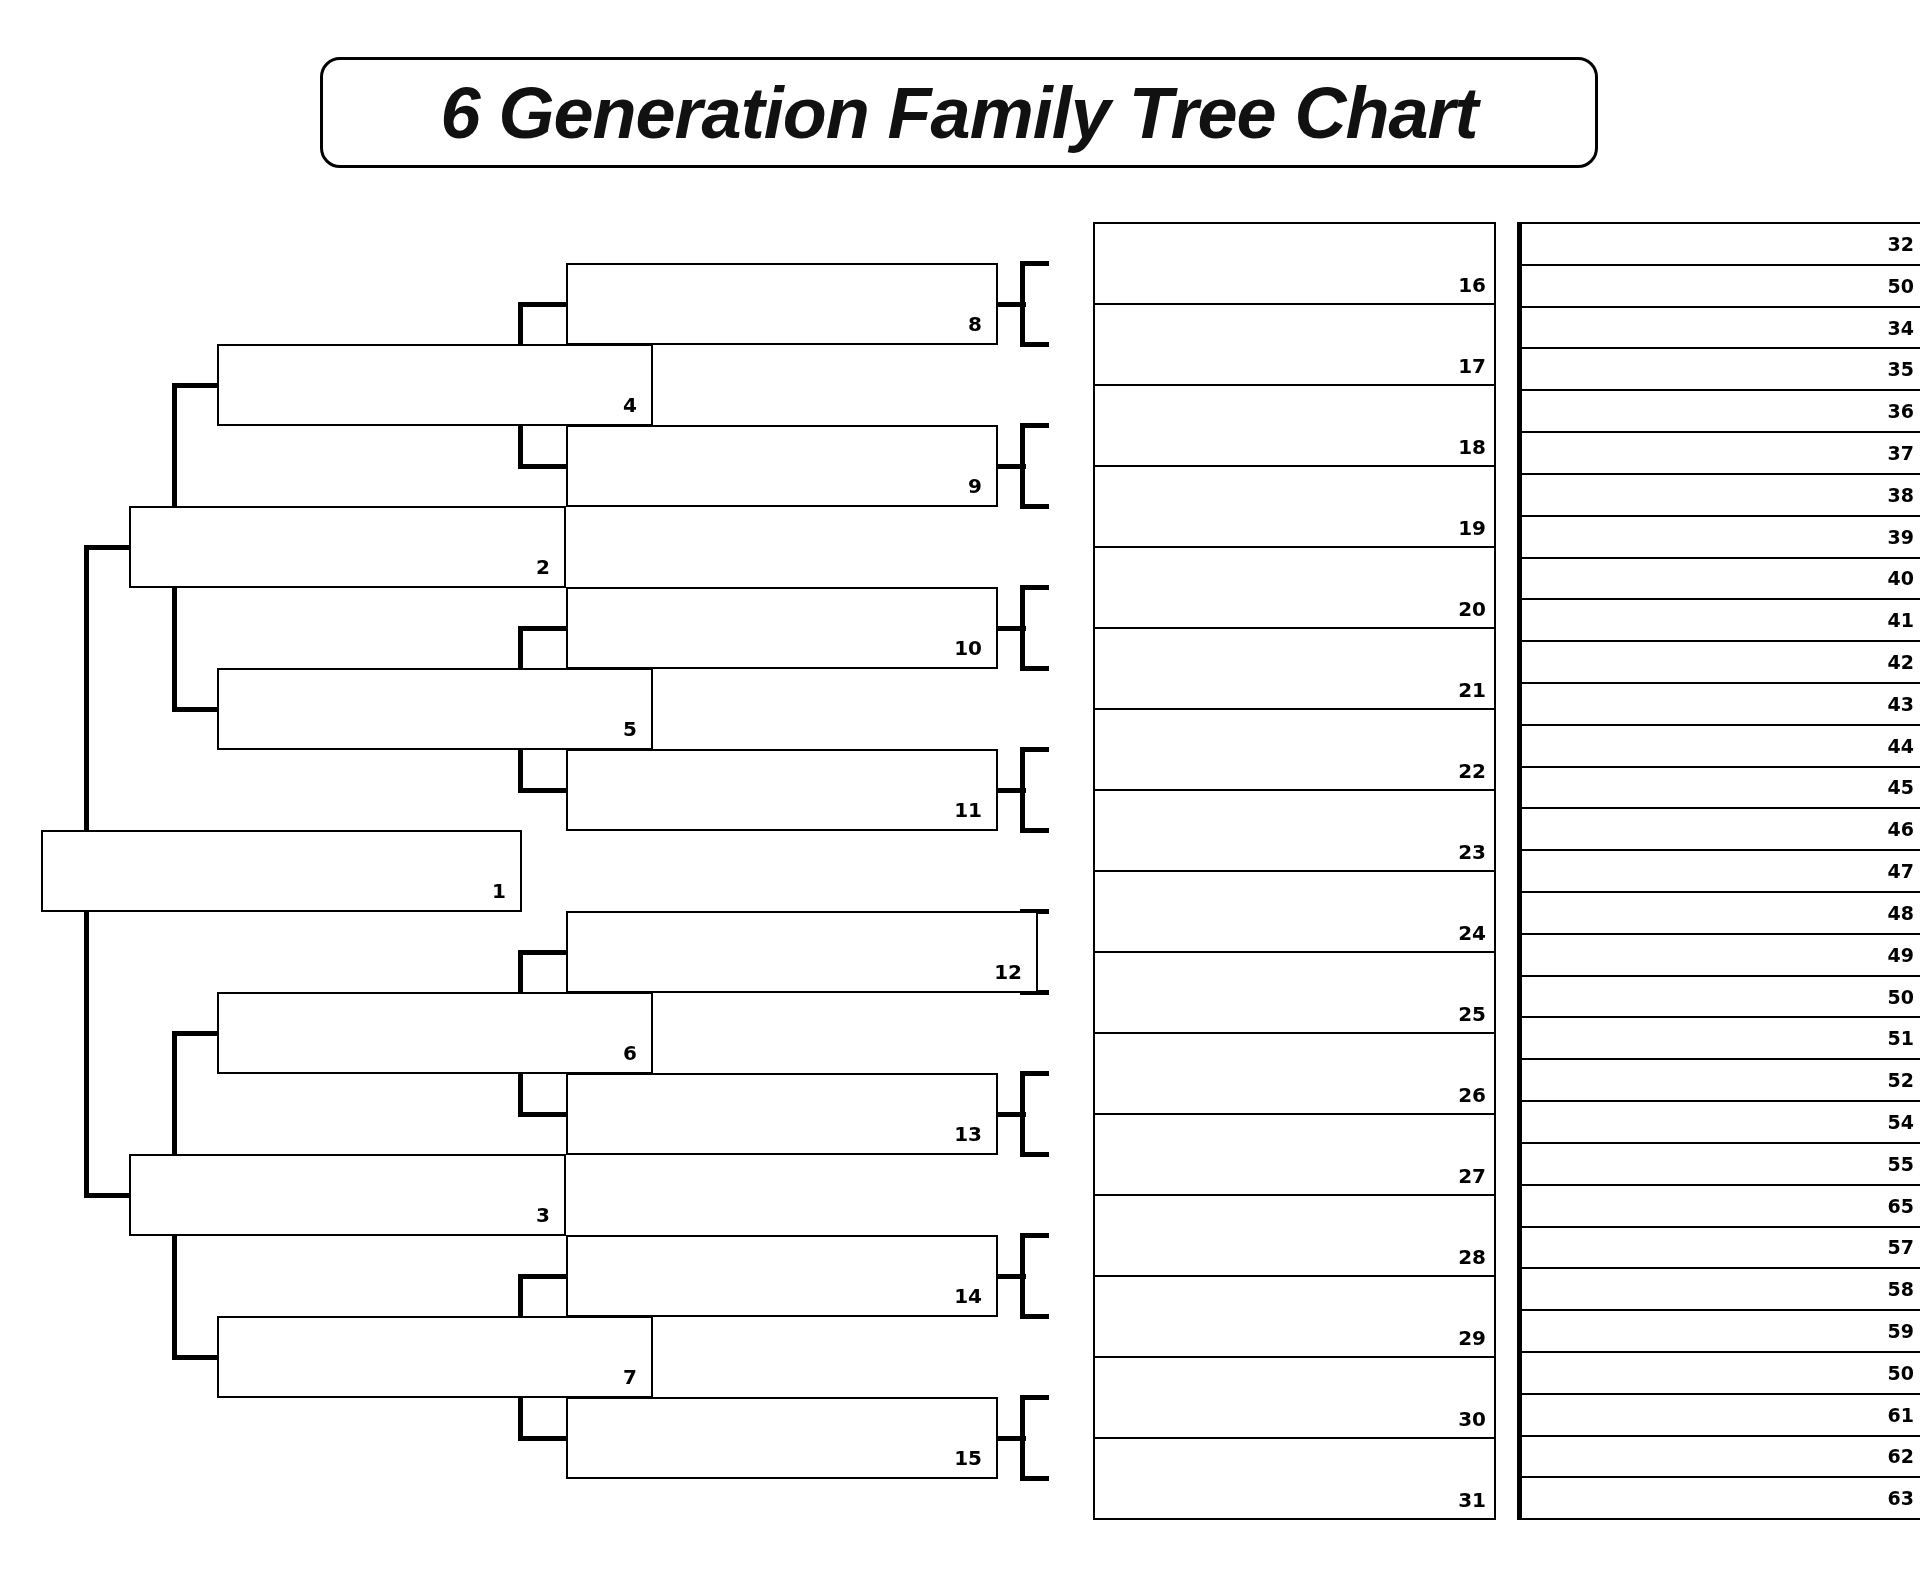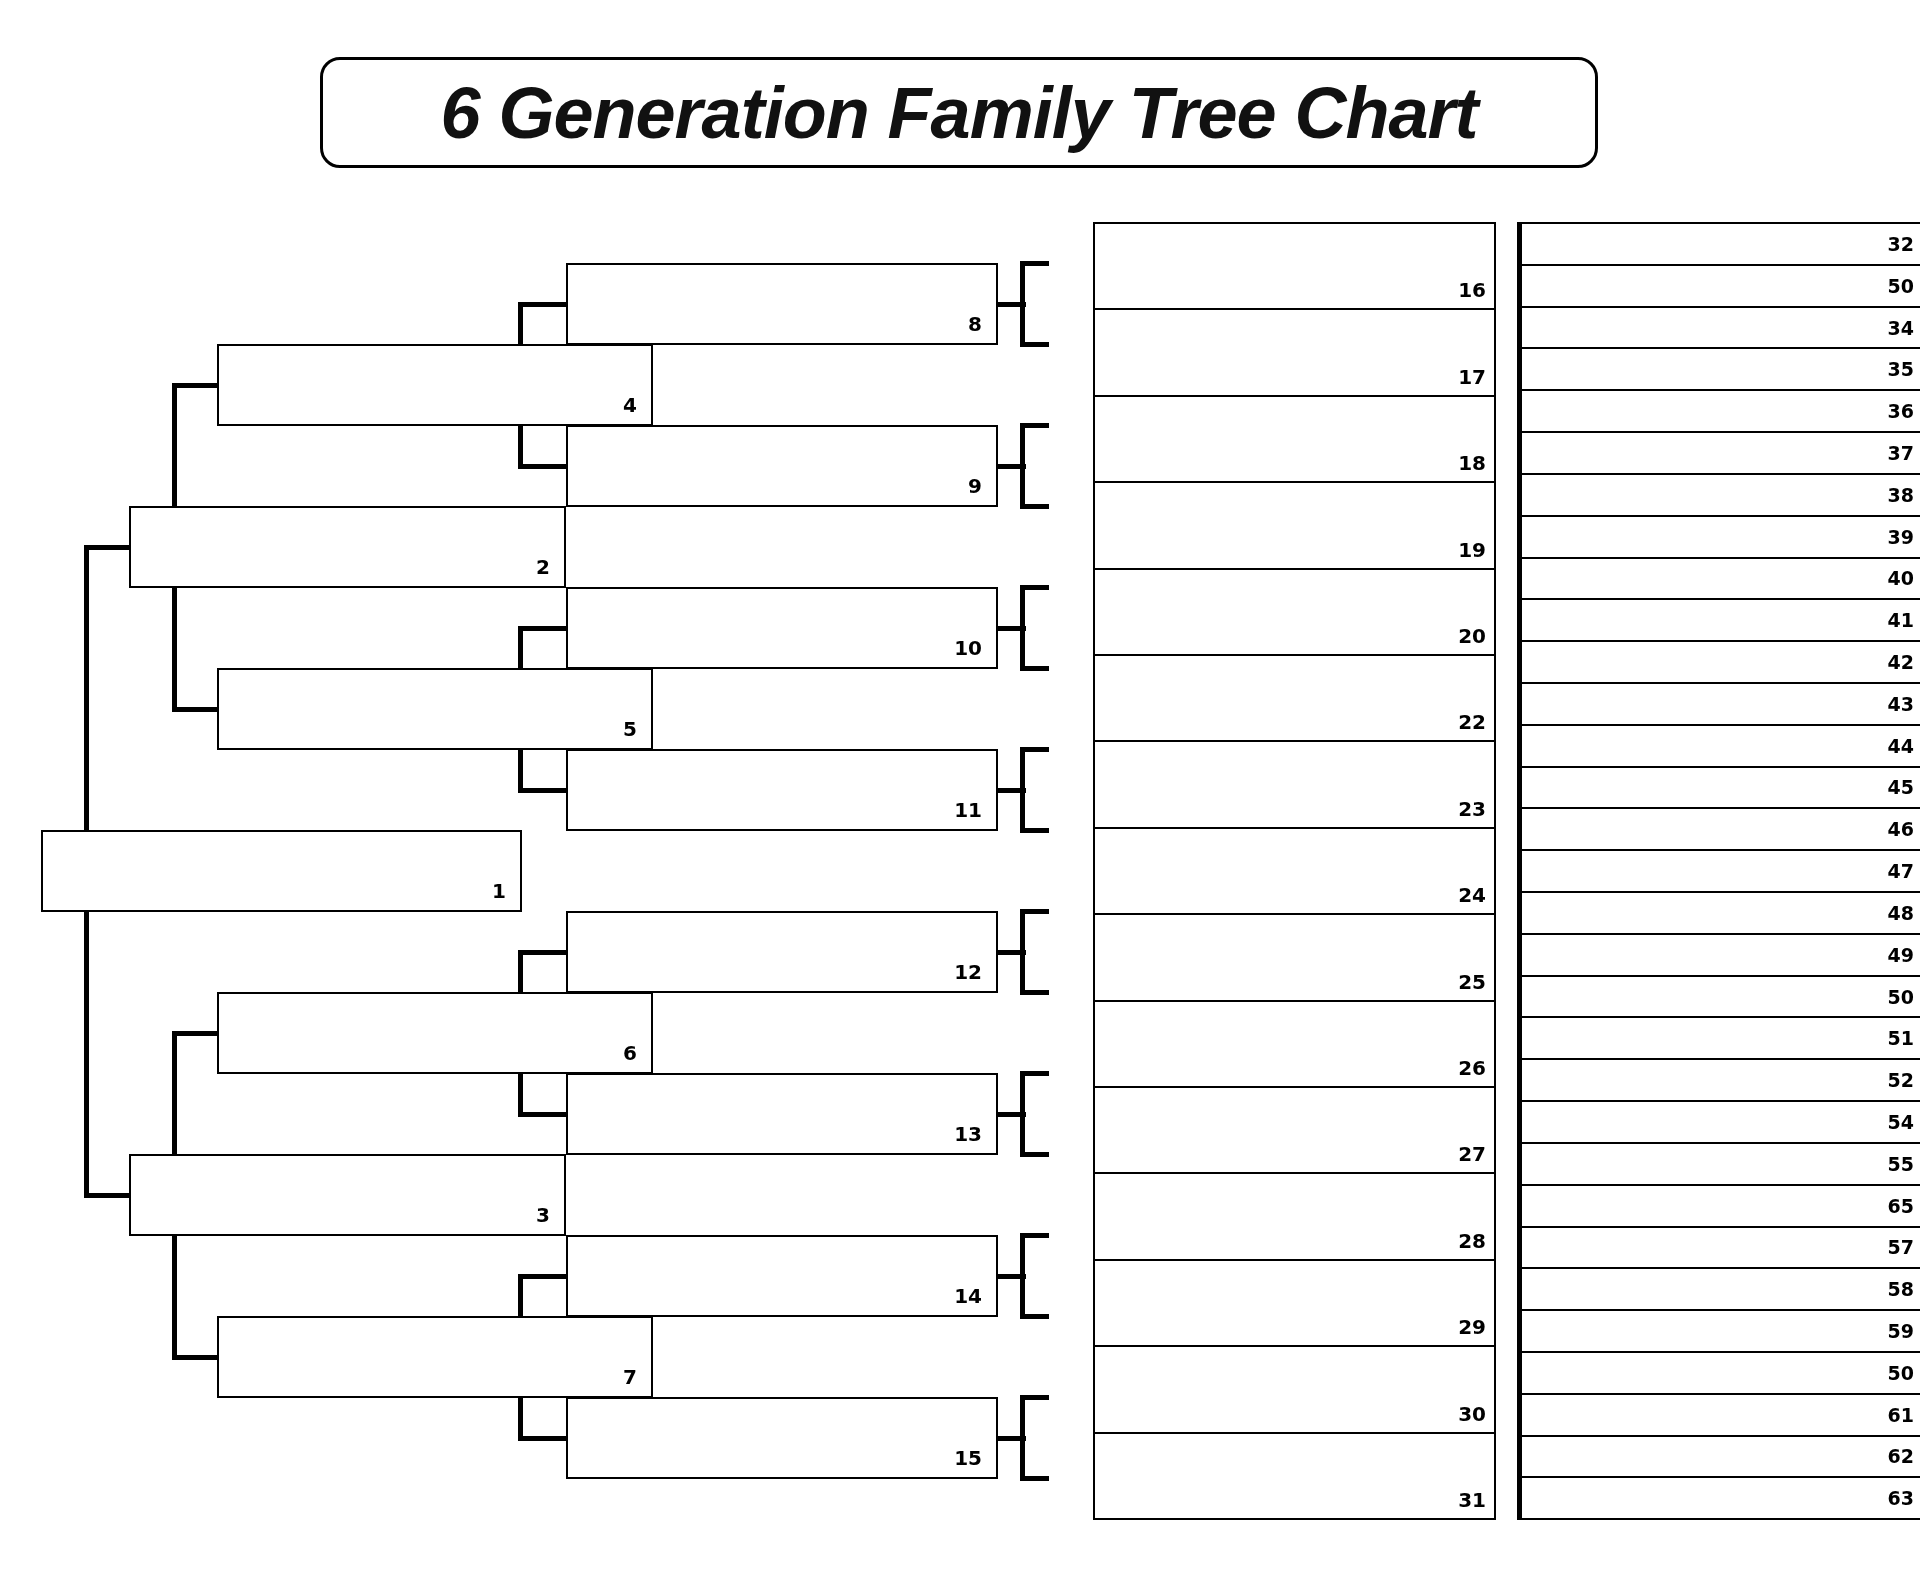--- a/index.html
+++ b/index.html
@@ -150,21 +150,21 @@
       </div>
       <div class="person-box" style="left: 566px; top: 425px; width: 432px; height: 82px;">
         <span class="num">9</span>
       </div>
       <div class="person-box" style="left: 566px; top: 587px; width: 432px; height: 82px;">
         <span class="num">10</span>
       </div>
       <div class="person-box" style="left: 566px; top: 749px; width: 432px; height: 82px;">
         <span class="num">11</span>
       </div>
-      <div class="person-box" style="left: 566px; top: 911px; width: 432px; height: 82px;">
+      <div class="person-box" style="left: 566px; top: 911px; width: 472px; height: 82px;">
         <span class="num">12</span>
       </div>
       <div class="person-box" style="left: 566px; top: 1073px; width: 432px; height: 82px;">
         <span class="num">13</span>
       </div>
       <div class="person-box" style="left: 566px; top: 1235px; width: 432px; height: 82px;">
         <span class="num">14</span>
       </div>
       <div class="person-box" style="left: 566px; top: 1397px; width: 432px; height: 82px;">
         <span class="num">15</span>
@@ -178,20 +178,23 @@
         <span class="num">17</span>
       </div>
       <div class="cell cell5">
         <span class="num">18</span>
       </div>
       <div class="cell cell5">
         <span class="num">19</span>
       </div>
       <div class="cell cell5">
         <span class="num">20</span>
+      </div>
+      <div class="cell cell5">
+        <span class="num">21</span>
       </div>
       <div class="cell cell5">
         <span class="num">22</span>
       </div>
       <div class="cell cell5">
         <span class="num">23</span>
       </div>
       <div class="cell cell5">
         <span class="num">24</span>
       </div>

